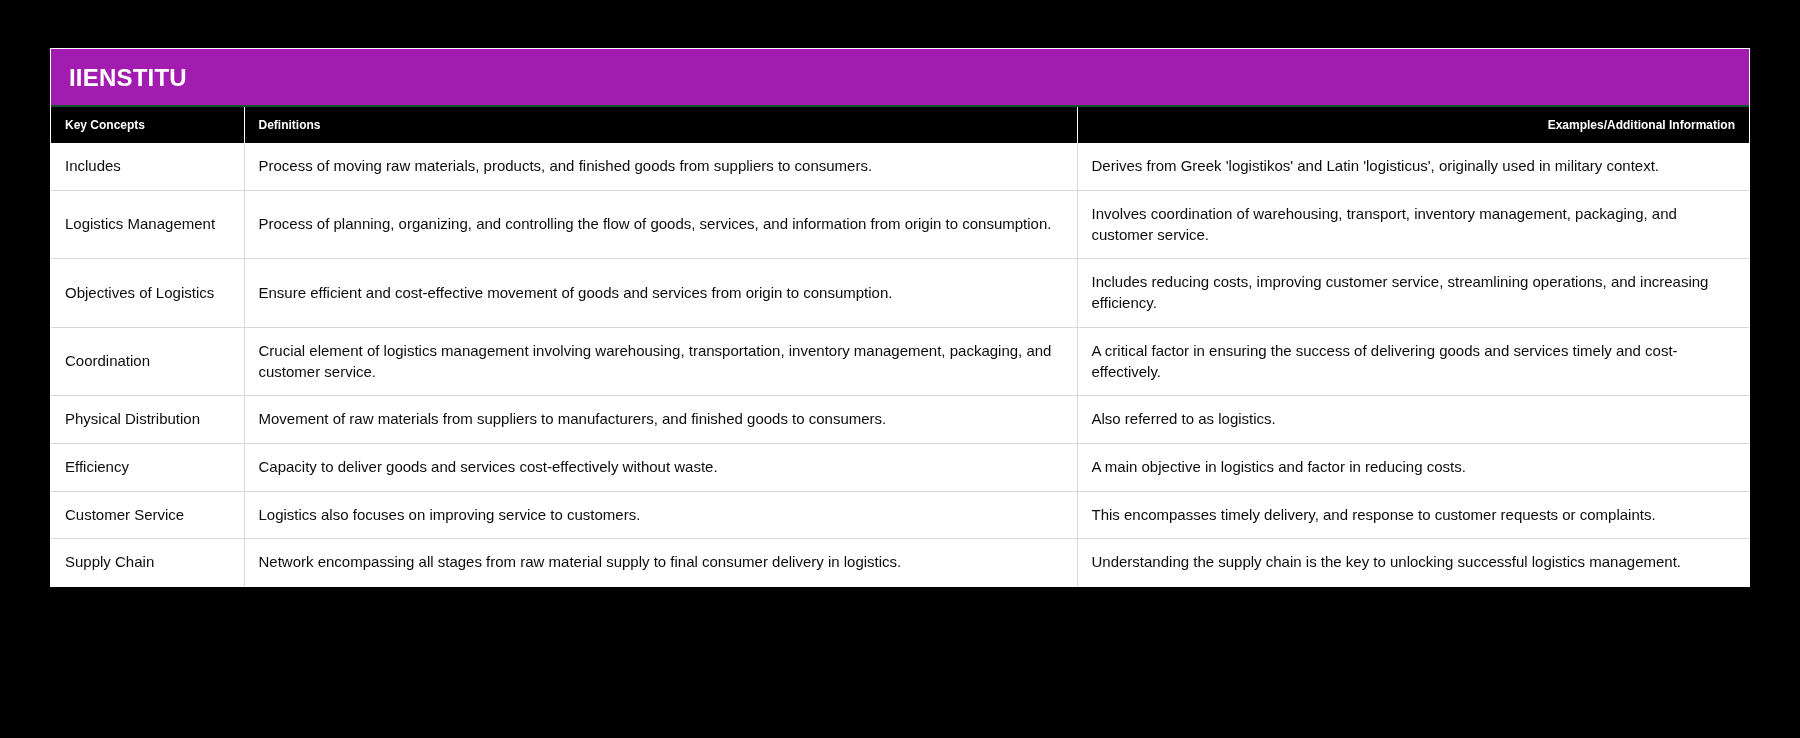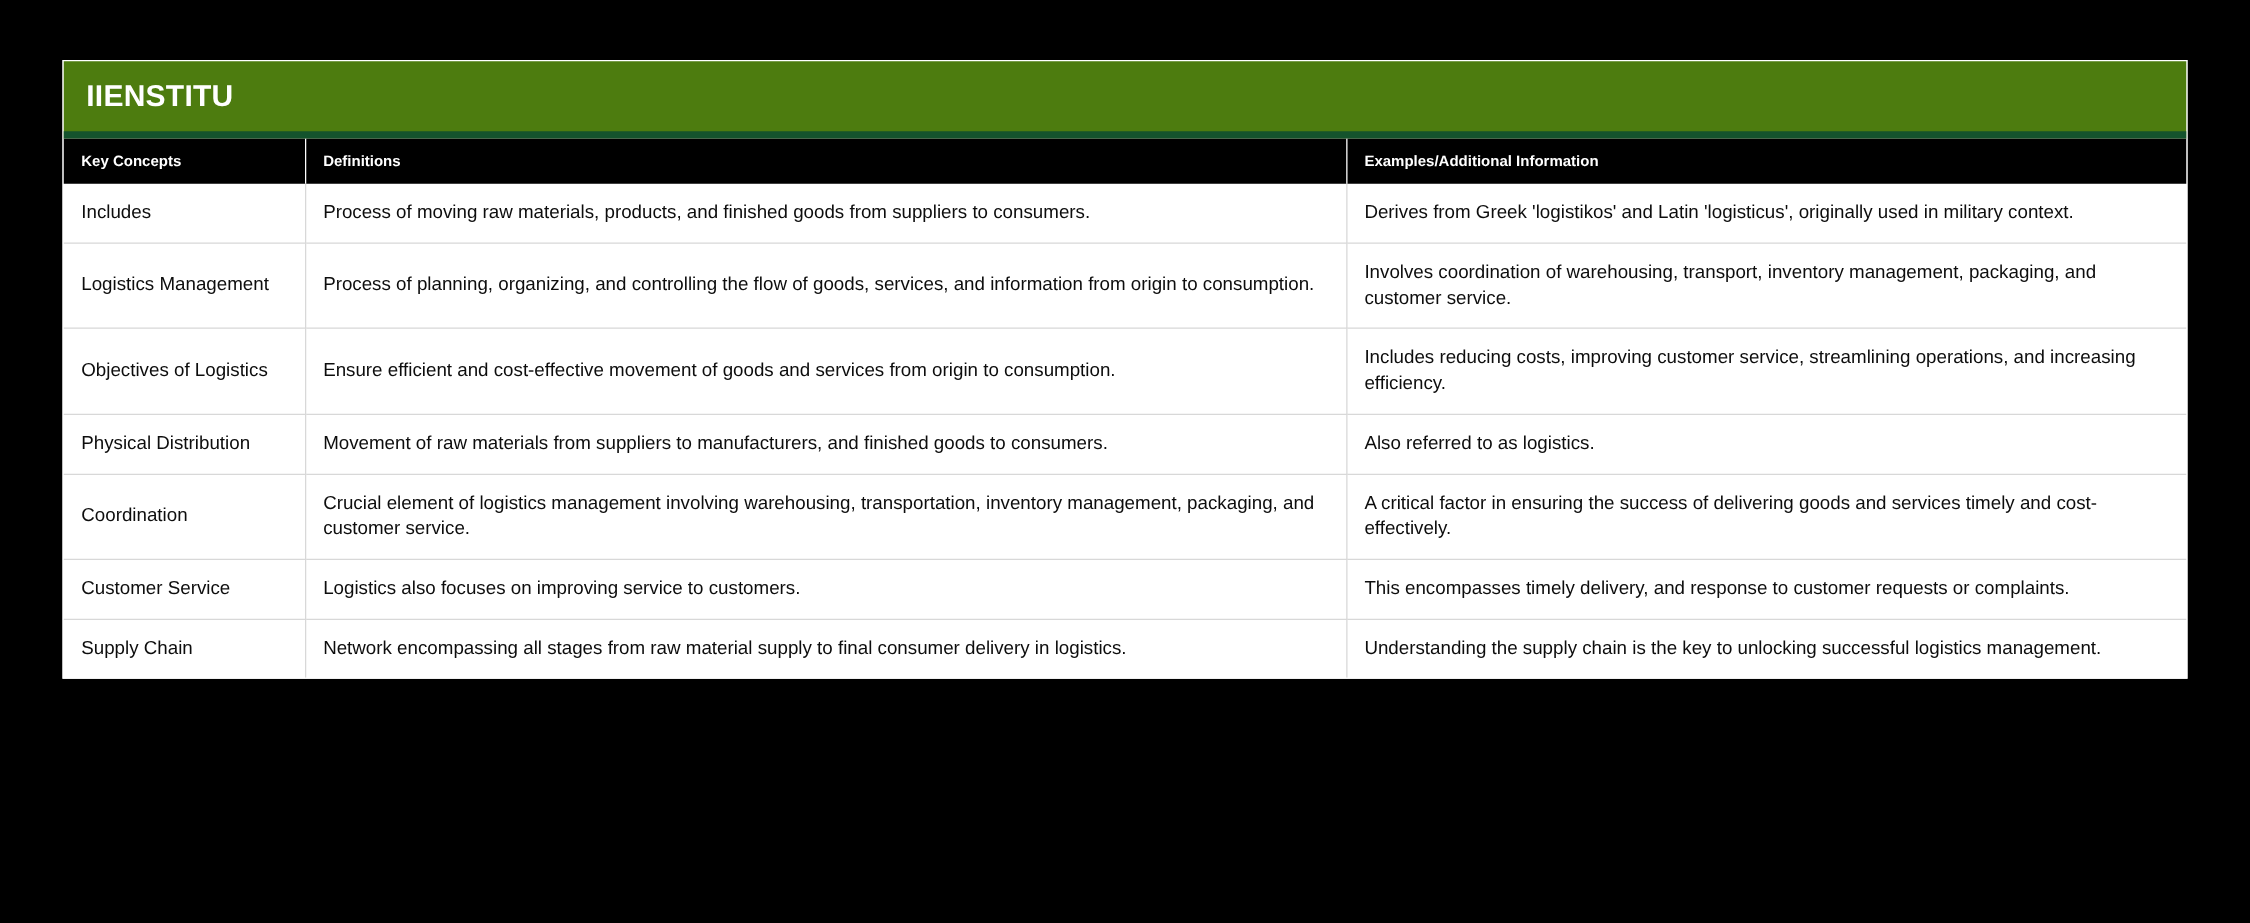--- a/index.html
+++ b/index.html
@@ -16,24 +16,24 @@
   .page {
     position: absolute;
     left: 50px;
     top: 48px;
     width: 1700px;
     background: #ffffff;
     border: 1px solid #ffffff;
     box-sizing: border-box;
   }
   .brand-bar {
-    background: #4d7c0f;
+    background: #a21caf;
     padding: 16px 18px 14px 18px;
     box-sizing: border-box;
-    border-bottom: 6px solid #14532d;
+    border-bottom: 2px solid #14532d;
   }
   .brand-title {
     color: #ffffff;
     font-size: 24px;
     font-weight: bold;
     letter-spacing: 0.2px;
     line-height: 1.1;
   }
   table.data-table {
     width: 100%;
@@ -49,21 +49,21 @@
     background: #000000;
     color: #ffffff;
     font-size: 12px;
     font-weight: bold;
     text-align: left;
     padding: 11px 14px;
     border-right: 1px solid #ffffff;
     vertical-align: middle;
     box-sizing: border-box;
   }
-  table.data-table thead th:last-child { border-right: none; }
+  table.data-table thead th:last-child { border-right: none; text-align: right; }
 
   table.data-table tbody td {
     font-size: 15px;
     color: #0d0d0d;
     padding: 13px 14px;
     border-bottom: 1px solid #d8d8d8;
     border-right: 1px solid #d8d8d8;
     vertical-align: middle;
     line-height: 1.38;
     box-sizing: border-box;
@@ -105,28 +105,33 @@
           <td class="concept-cell">Logistics Management</td>
           <td>Process of planning, organizing, and controlling the flow of goods, services, and information from origin to consumption.</td>
           <td>Involves coordination of warehousing, transport, inventory management, packaging, and customer service.</td>
         </tr>
         <tr>
           <td class="concept-cell">Objectives of Logistics</td>
           <td>Ensure efficient and cost-effective movement of goods and services from origin to consumption.</td>
           <td>Includes reducing costs, improving customer service, streamlining operations, and increasing efficiency.</td>
         </tr>
         <tr>
+          <td class="concept-cell">Coordination</td>
+          <td>Crucial element of logistics management involving warehousing, transportation, inventory management, packaging, and customer service.</td>
+          <td>A critical factor in ensuring the success of delivering goods and services timely and cost-effectively.</td>
+        </tr>
+        <tr>
           <td class="concept-cell">Physical Distribution</td>
           <td>Movement of raw materials from suppliers to manufacturers, and finished goods to consumers.</td>
           <td>Also referred to as logistics.</td>
         </tr>
         <tr>
-          <td class="concept-cell">Coordination</td>
-          <td>Crucial element of logistics management involving warehousing, transportation, inventory management, packaging, and customer service.</td>
-          <td>A critical factor in ensuring the success of delivering goods and services timely and cost-effectively.</td>
+          <td class="concept-cell">Efficiency</td>
+          <td>Capacity to deliver goods and services cost-effectively without waste.</td>
+          <td>A main objective in logistics and factor in reducing costs.</td>
         </tr>
         <tr>
           <td class="concept-cell">Customer Service</td>
           <td>Logistics also focuses on improving service to customers.</td>
           <td>This encompasses timely delivery, and response to customer requests or complaints.</td>
         </tr>
         <tr>
           <td class="concept-cell">Supply Chain</td>
           <td>Network encompassing all stages from raw material supply to final consumer delivery in logistics.</td>
           <td>Understanding the supply chain is the key to unlocking successful logistics management.</td>

